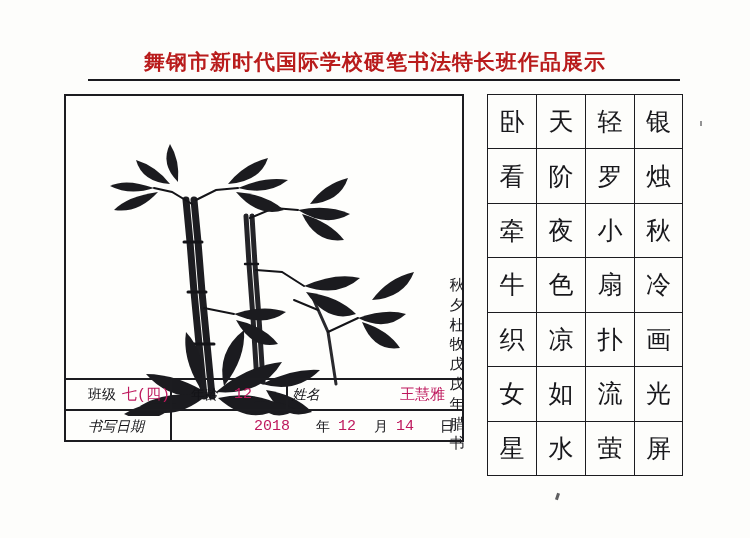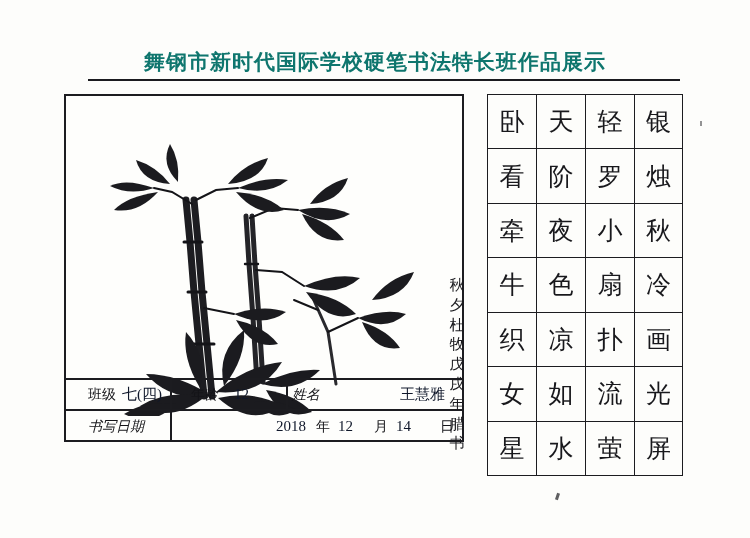--- a/index.html
+++ b/index.html
@@ -23,21 +23,21 @@
   .title {
     position: absolute;
     left: 0;
     top: 48px;
     width: 750px;
     text-align: center;
     font-family: "DejaVu Serif", serif;
     font-weight: bold;
     font-size: 21px;
     letter-spacing: 1px;
-    color: #0f766e;
+    color: #b91c1c;
   }
   .title-underline {
     position: absolute;
     left: 88px;
     top: 79px;
     width: 592px;
     height: 2px;
     background: #1b1b1f;
   }
   
@@ -79,43 +79,43 @@
   }
   .info-row.first { border-bottom: 2px solid #1c1c20; }
   .cell-label {
     font-family: "DejaVu Serif", serif;
     font-size: 14px;
     color: #141418;
     padding-left: 12px;
     white-space: nowrap;
   }
   .cell-value {
-    font-family: Liberation Serif, serif;
+    font-family: Liberation Mono, monospace;
     font-size: 15px;
-    color: #0f172a;
+    color: #be185d;
     white-space: nowrap;
   }
   .vline {
     position: absolute;
     top: 0;
     bottom: 0;
     width: 2px;
     background: #1c1c20;
   }
   .r1-l1 { left: 104px; }
   .r1-l2 { left: 220px; }
   .r2-l1 { left: 104px; }
   .f-class-label { position: absolute; left: 10px; }
   .f-class-value { position: absolute; left: 56px; }
   .f-age-label { position: absolute; left: 113px; }
   .f-age-value { position: absolute; left: 168px; }
   .f-name-label { position: absolute; left: 214px; font-style: italic; }
   .f-name-value { position: absolute; left: 286px; margin-left: 48px; }
   .f-date-label { position: absolute; left: 10px; font-style: italic; }
-  .f-date-y { position: absolute; left: 210px; }
+  .f-date-y { position: absolute; left: 188px; }
   .f-date-yc { position: absolute; left: 238px; }
   .f-date-m { position: absolute; left: 272px; }
   .f-date-mc { position: absolute; left: 296px; }
   .f-date-d { position: absolute; left: 330px; }
   .f-date-dc { position: absolute; left: 362px; }
 
   
   .grid-wrap {
     position: absolute;
     left: 487px;

